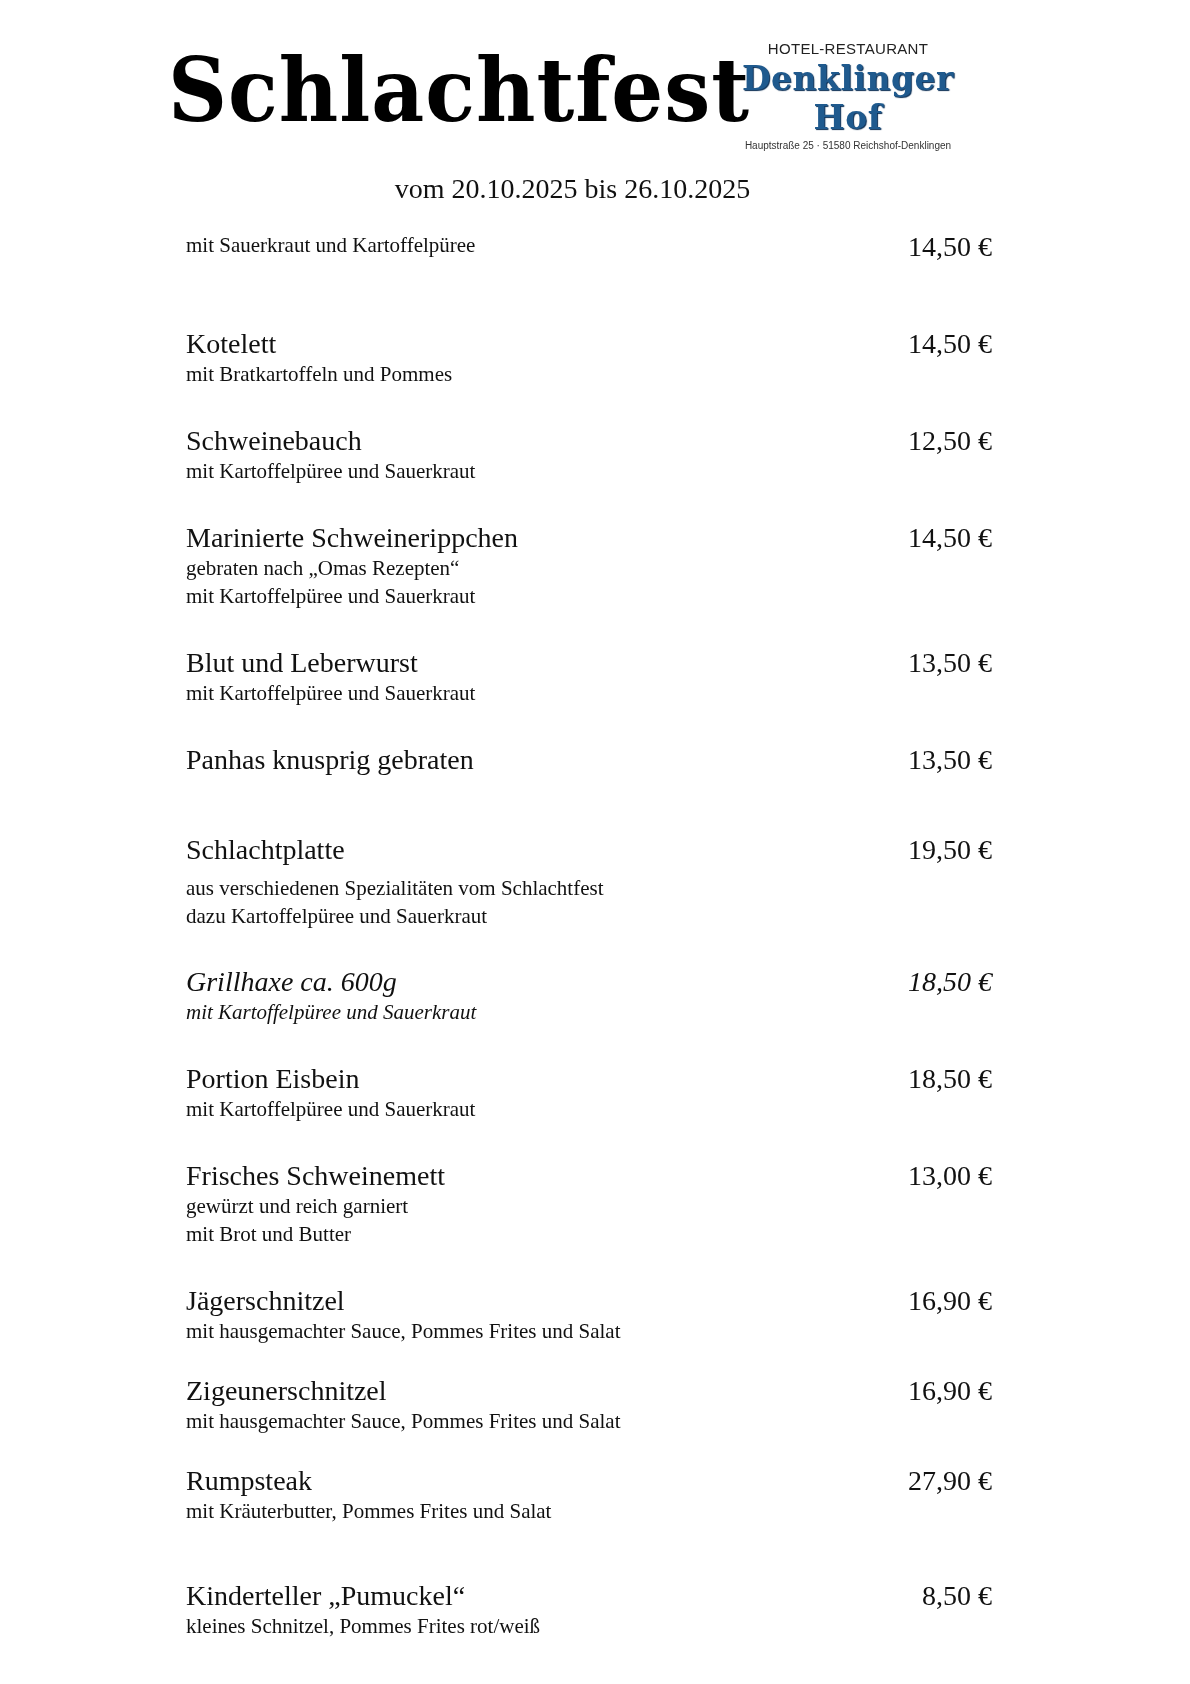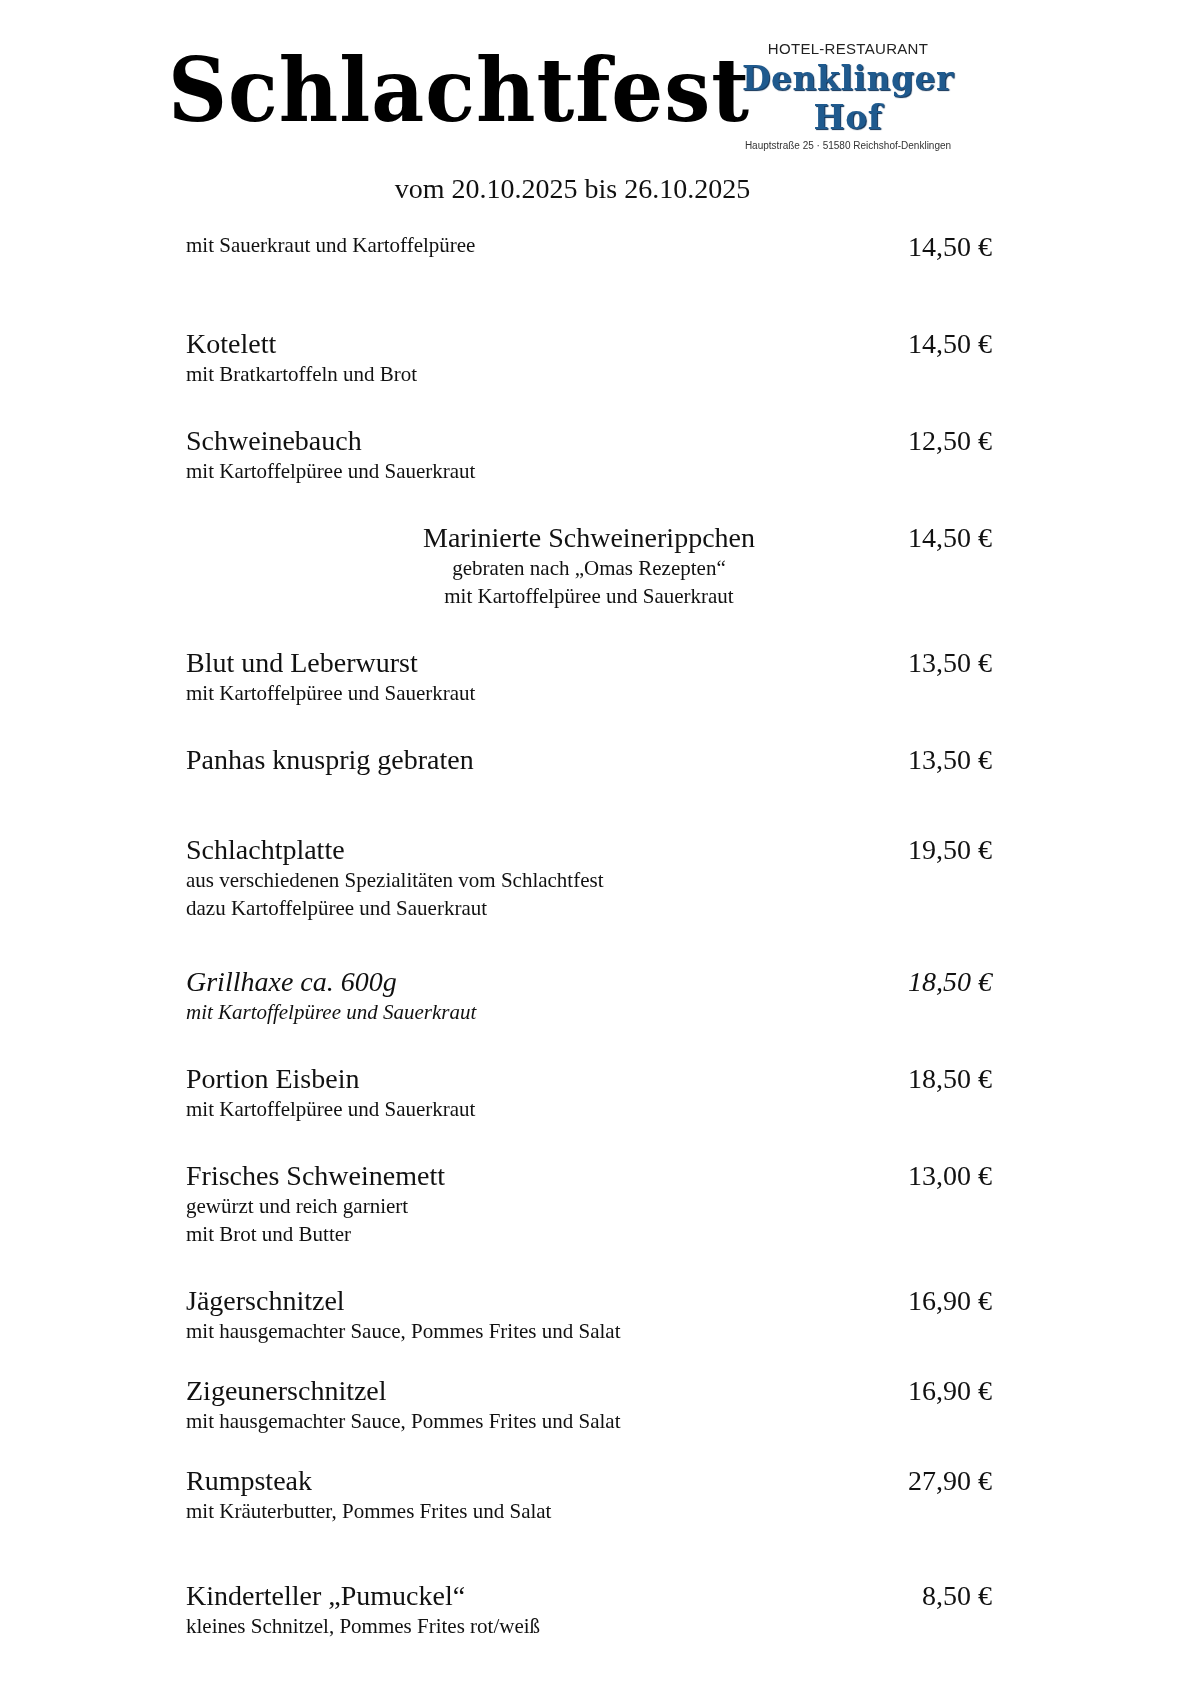--- a/index.html
+++ b/index.html
@@ -27,46 +27,46 @@
 <div class="dates">vom 20.10.2025 bis 26.10.2025</div>
 
 <div id="menu">
     <div class="item" style="top: 231px;">
       <div class="price">14,50 €</div>
       <div class="desc">mit Sauerkraut und Kartoffelpüree</div>
     </div>
     <div class="item" style="top: 328px;">
       <div class="name">Kotelett</div>
       <div class="price">14,50 €</div>
-      <div class="desc">mit Bratkartoffeln und Brot</div>
+      <div class="desc">mit Bratkartoffeln und Pommes</div>
     </div>
     <div class="item" style="top: 425px;">
       <div class="name">Schweinebauch</div>
       <div class="price">12,50 €</div>
       <div class="desc">mit Kartoffelpüree und Sauerkraut</div>
     </div>
-    <div class="item" style="top: 522px; text-align: center;">
+    <div class="item" style="top: 522px;">
       <div class="name">Marinierte Schweinerippchen</div>
       <div class="price">14,50 €</div>
       <div class="desc">gebraten nach „Omas Rezepten“</div>
       <div class="desc">mit Kartoffelpüree und Sauerkraut</div>
     </div>
     <div class="item" style="top: 647px;">
       <div class="name">Blut und Leberwurst</div>
       <div class="price">13,50 €</div>
       <div class="desc">mit Kartoffelpüree und Sauerkraut</div>
     </div>
     <div class="item" style="top: 744px;">
       <div class="name">Panhas knusprig gebraten</div>
       <div class="price">13,50 €</div>
     </div>
     <div class="item" style="top: 834px;">
       <div class="name">Schlachtplatte</div>
       <div class="price">19,50 €</div>
-      <div class="desc" style="margin-top: 0;">aus verschiedenen Spezialitäten vom Schlachtfest</div>
+      <div class="desc" style="margin-top: 8px;">aus verschiedenen Spezialitäten vom Schlachtfest</div>
       <div class="desc">dazu Kartoffelpüree und Sauerkraut</div>
     </div>
     <div class="item" style="top: 966px; font-style: italic;">
       <div class="name">Grillhaxe ca. 600g</div>
       <div class="price">18,50 €</div>
       <div class="desc">mit Kartoffelpüree und Sauerkraut</div>
     </div>
     <div class="item" style="top: 1063px;">
       <div class="name">Portion Eisbein</div>
       <div class="price">18,50 €</div>

